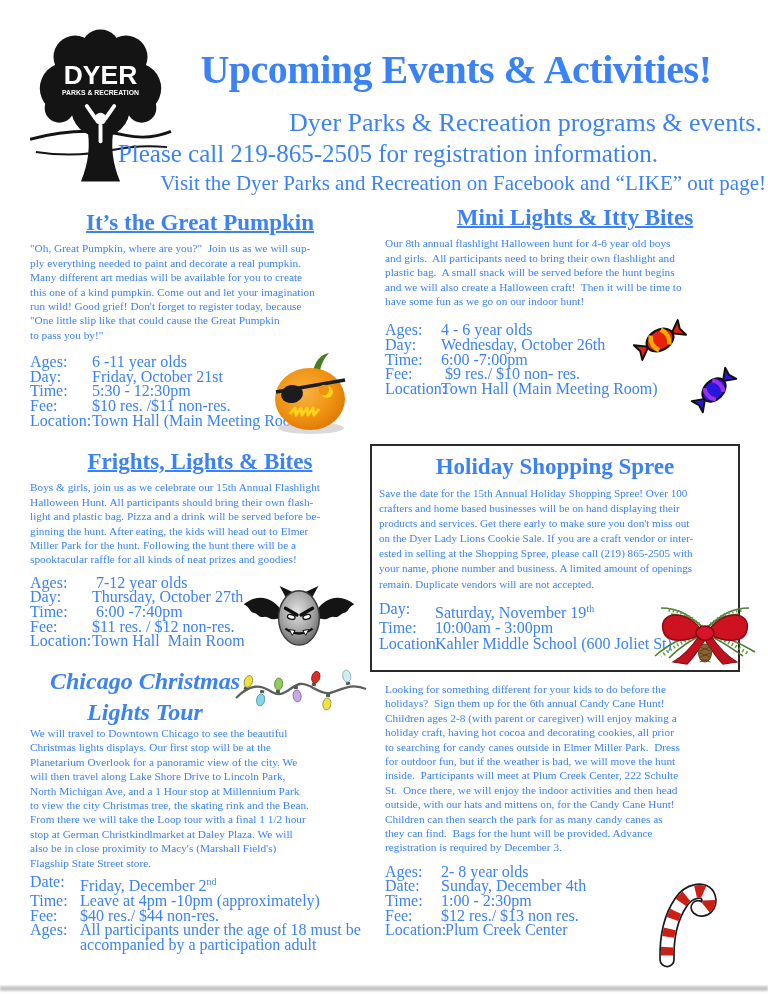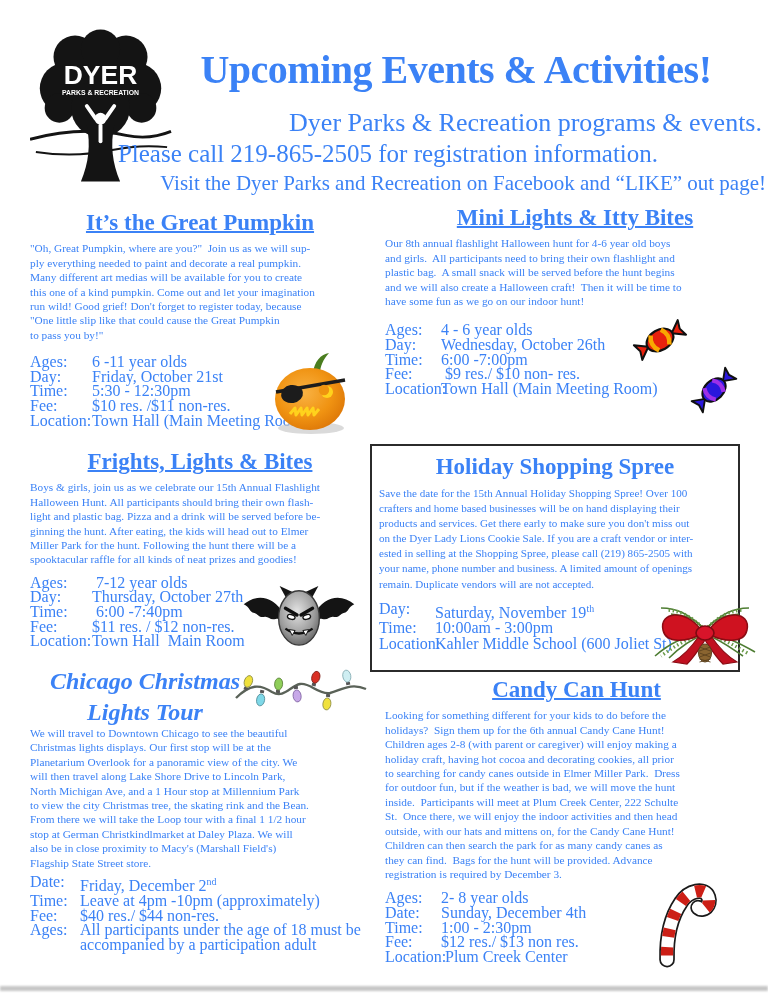--- a/index.html
+++ b/index.html
@@ -373,21 +373,20 @@
       <span class="dvalue">$40 res./ $44 non-res.</span>
     </div>
       <div class="drow">
       <span class="dlabel">Ages:</span>
       <span class="dvalue">All participants under the age of 18 must be
 accompanied by a participation adult</span>
     </div>
     </div>
 
   <div class="abs" id="sec-candy">
-    <h2 class="sec-title u">Candy Can Hunt</h2>
     <div class="body">Looking for something different for your kids to do before the
 holidays?  Sign them up for the 6th annual Candy Cane Hunt!
 Children ages 2-8 (with parent or caregiver) will enjoy making a
 holiday craft, having hot cocoa and decorating cookies, all prior
 to searching for candy canes outside in Elmer Miller Park.  Dress
 for outdoor fun, but if the weather is bad, we will move the hunt
 inside.  Participants will meet at Plum Creek Center, 222 Schulte
 St.  Once there, we will enjoy the indoor activities and then head
 outside, with our hats and mittens on, for the Candy Cane Hunt!
 Children can then search the park for as many candy canes as

